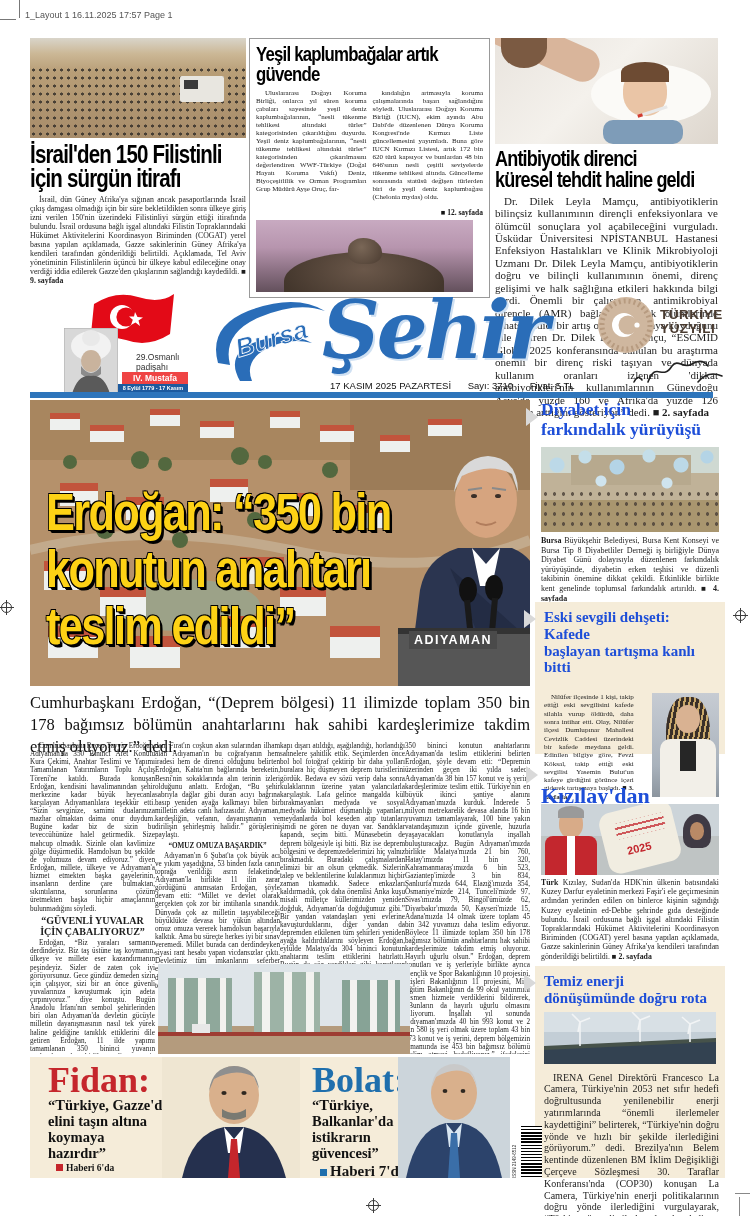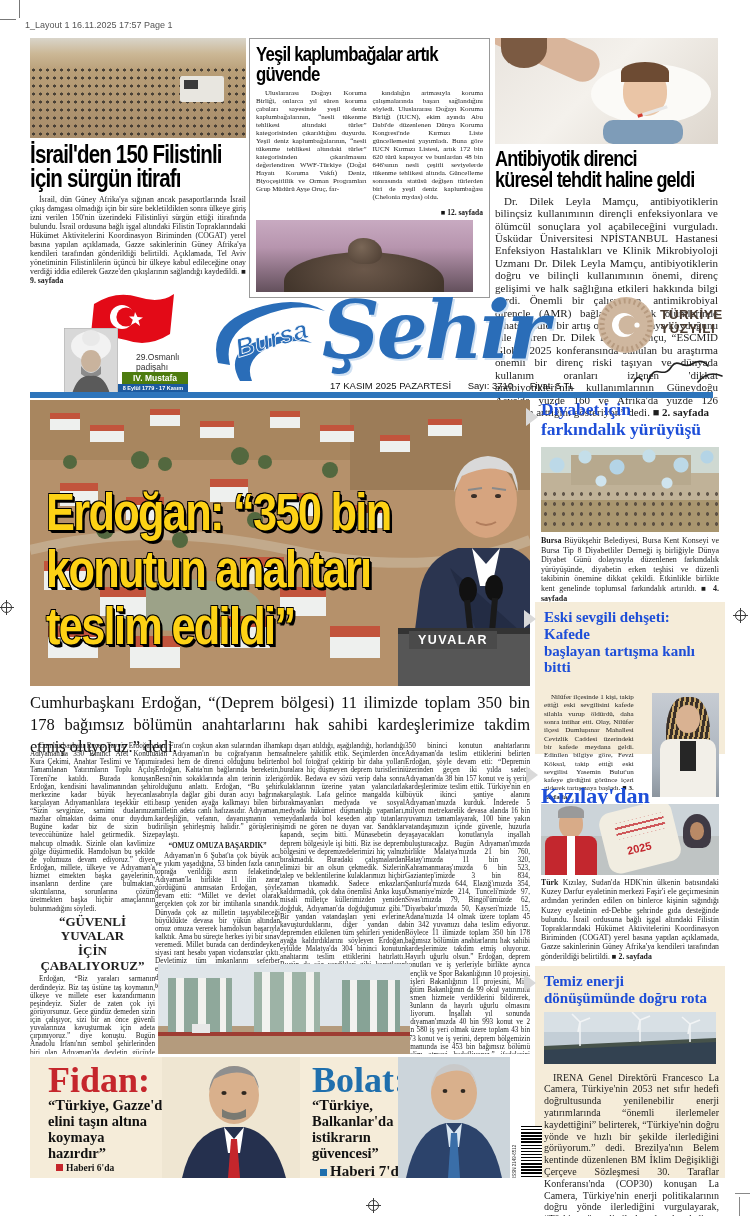--- a/index.html
+++ b/index.html
@@ -29,21 +29,21 @@
   .barcode{background:repeating-linear-gradient(180deg,#000 0 1.4px,#fff 1.4px 3.1px);}
   svg text{font-family:"Liberation Sans",sans-serif;}
 </style>
 </head>
 <body>
 
 <div id="page">
 
   <div class="abs" style="left:19px;top:0;width:1px;height:18px;background:#777;"></div>
   <div class="abs" style="left:0;top:19px;width:16px;height:1px;background:#777;"></div>
-  <div class="abs sans" style="left:25px;top:20px;font-size:9px;color:#555;">1_Layout 1  16.11.2025  17:57  Page 1</div>
+  <div class="abs sans" style="left:25px;top:10px;font-size:9px;color:#555;">1_Layout 1  16.11.2025  17:57  Page 1</div>
 
   <div class="abs" style="left:30px;top:38px;width:216px;">
     <div class="photo" style="position:relative;width:216px;height:100px;background:linear-gradient(180deg,#d9d5ca 0%,#cbb795 16%,#b89e77 34%,#a78c6a 100%);">
       <div class="abs" style="left:0;top:28px;width:216px;height:72px;opacity:.85;background-image:radial-gradient(circle,#35302a 1.3px,transparent 1.8px);background-size:7px 8px;"></div>
       <div class="abs" style="left:150px;top:38px;width:44px;height:26px;background:#e8e6e0;border-radius:2px;"></div>
       <div class="abs" style="left:154px;top:42px;width:14px;height:9px;background:#3a3a3a;"></div>
     </div>
     <div class="tophead pre cond" style="margin-top:5px;font-size:25px;width:122%;transform:scaleX(.82);">İsrail'den 150 Filistinli
 için sürgün itirafı</div>
     <div class="bt" style="margin-top:4px;font-size:7.8px;line-height:1.16;">
@@ -99,21 +99,21 @@
     <rect width="54" height="66" fill="none" stroke="#aaa"></rect>
     <ellipse cx="27" cy="18" rx="20" ry="15" fill="#f2f2f2"></ellipse>
     <ellipse cx="27" cy="10" rx="9" ry="8" fill="#e9e9e9"></ellipse>
     <ellipse cx="27" cy="33" rx="10" ry="11" fill="#c9b39d"></ellipse>
     <path d="M17,38 Q27,52 37,38 L37,46 Q27,54 17,46 Z" fill="#8c8c8c"></path>
     <path d="M8,66 Q14,46 27,48 Q40,46 46,66 Z" fill="#5a5a5a"></path>
   </svg>
 
   <div class="abs pre" style="left:136px;top:352px;font-size:8.5px;line-height:1.2;color:#333;font-family:'Liberation Sans',sans-serif;">29.Osmanlı
 padişahı</div>
-  <div class="abs sans" style="left:122px;top:372px;width:62px;background:#4d7c0f;color:#fff;font-size:8.5px;font-weight:700;text-align:center;padding:1px 2px;">IV. Mustafa</div>
+  <div class="abs sans" style="left:122px;top:372px;width:62px;background:#ef4444;color:#fff;font-size:8.5px;font-weight:700;text-align:center;padding:1px 2px;">IV. Mustafa</div>
   <div class="abs sans" style="left:118px;top:384px;width:70px;background:#1d5a9e;color:#fff;font-size:5.5px;font-weight:700;text-align:center;padding:1px 0;">8 Eylül 1779 - 17 Kasım 1808</div>
 
   <svg class="abs" style="left:200px;top:293px;" width="135" height="96" viewBox="0 0 135 96">
     <path d="M18,70 Q8,34 48,18 Q95,0 125,18 Q98,8 60,24 Q22,40 30,72 Z" fill="#2a6db8"></path>
     <path d="M40,88 Q24,60 58,48 Q92,38 112,50 Q88,44 66,56 Q44,68 52,88 Z" fill="#2a6db8"></path>
     <text x="36" y="58" font-size="26" font-weight="700" font-style="italic" fill="#2a6db8" stroke="#ffffff" stroke-width="0.8" transform="rotate(-16 60 52)">Bursa</text>
   </svg>
   <div class="abs" style="left:322px;top:290px;font-family:'DejaVu Serif',serif;font-style:italic;font-weight:700;font-size:80px;line-height:1;color:#2a6db8;letter-spacing:-3px;text-shadow:2px 2px 0 #cfe0f2;">Şehir</div>
 
   <div class="abs sans" style="left:330px;top:380px;font-size:9.5px;font-weight:400;color:#111;">
@@ -211,32 +211,32 @@
     <path d="M446,122 Q456,128 466,122" stroke="#b07c5c" stroke-width="2" fill="none"></path>
     <polygon points="442,148 456,164 470,148 462,186 450,186" fill="#fff"></polygon>
     <ellipse cx="438" cy="190" rx="9" ry="13" fill="#111"></ellipse>
     <ellipse cx="464" cy="188" rx="9" ry="13" fill="#111"></ellipse>
     <rect x="434" y="200" width="6" height="34" fill="#1a1a1a" transform="rotate(-6 437 200)"></rect>
     <rect x="462" y="198" width="6" height="36" fill="#1a1a1a" transform="rotate(5 465 198)"></rect>
     <rect x="368" y="232" width="132" height="54" fill="#565656"></rect>
     <rect x="368" y="228" width="132" height="6" fill="#333"></rect>
   </svg>
 
-  <div class="abs sans" style="left:409px;top:631px;width:88px;height:18px;background:#4a4a4a;color:#fff;font-size:12.5px;font-weight:700;letter-spacing:1.5px;text-align:center;line-height:18px;">YUVALAR</div>
+  <div class="abs sans" style="left:409px;top:631px;width:88px;height:18px;background:#4a4a4a;color:#fff;font-size:12.5px;font-weight:700;letter-spacing:1.5px;text-align:center;line-height:18px;">ADIYAMAN</div>
 
   <div class="abs pre cond" style="left:46px;top:484px;width:120%;transform:scaleX(.85);font-family:'Liberation Sans',sans-serif;font-weight:800;font-size:51px;line-height:1.12;letter-spacing:-2px;color:#fdd215;text-shadow:3px 3px 0 #000,-1px -1px 0 #000,1px -1px 0 #000,-1px 1px 0 #000,2px 2px 0 #000;">Erdoğan: “350 bin
 konutun anahtarı
 teslim edildi”</div>
 
   <div class="abs" style="left:30px;top:692px;width:500px;font-size:16.5px;line-height:1.33;color:#111;text-align:justify;">Cumhurbaşkanı Erdoğan, “(Deprem bölgesi) 11 ilimizde toplam 350 bin 178 bağımsız bölümün anahtarlarını hak sahibi kardeşlerimize takdim etmiş oluyoruz.” dedi.</div>
 
   <div class="abs" style="left:30px;top:742px;width:500px;height:312px;display:flex;gap:0;overflow:hidden;">
     <div class="bt" style="width:25%;font-size:7.2px;line-height:1.13;">
       <p>Cumhurbaşkanı Recep Tayyip Erdoğan, Adıyaman'da 350 Bininci Afet Konutu Kura Çekimi, Anahtar Teslimi ve Yapımı Tamamlanan Yatırımların Toplu Açılış Töreni'ne katıldı. Burada konuşan Erdoğan, kendisini havalimanından şehir merkezine kadar büyük heyecanla karşılayan Adıyamanlılara teşekkür etti. “Sizin sevginize, samimi dualarınıza mazhar olmaktan daima onur duydum. Bugüne kadar biz de sizin bu teveccühünüze halel getirmedik. Size mahcup olmadık. Sizinle olan kavlimize gölge düşürmedik. Hamdolsun bu şekilde de yolumuza devam ediyoruz.” diyen Erdoğan, millete, ülkeye ve Adıyaman'a hizmet etmekten başka gayelerinin, insanların derdine çare bulmaktan, sıkıntılarına, sorunlarına çözüm üretmekten başka hiçbir amaçlarının bulunmadığını söyledi.</p>
-      <div class="colh pre" style="font-size:13px;">“GÜVENLİ YUVALAR
+      <div class="colh pre" style="font-size:10px;">“GÜVENLİ YUVALAR
 İÇİN ÇABALIYORUZ”</div>
       <p>Erdoğan, “Biz yaraları sarmanın derdindeyiz. Biz taş üstüne taş koymanın, ülkeye ve millete eser kazandırmanın peşindeyiz. Sizler de zaten çok iyi görüyorsunuz. Gece gündüz demeden sizin için çalışıyor, sizi bir an önce güvenli yuvalarınıza kavuşturmak için adeta çırpınıyoruz.” diye konuştu. Bugün Anadolu İrfanı'nın sembol şehirlerinden biri olan Adıyaman'da devletin gücüyle milletin dayanışmasının nasıl tek yürek haline geldiğine tanıklık ettiklerini dile getiren Erdoğan, 11 ilde yapımı tamamlanan 350 bininci yuvanın anahtarlarını hep birlikte teslim etmenin gururunu yaşadıklarını kaydetti.</p>
 
     </div>
     <div class="bt" style="width:25%;font-size:7.2px;line-height:1.13;">
       <p style="text-indent:0;">dan, Fırat'ın coşkun akan sularından ilham alan Adıyaman'ın bu coğrafyanın hem iradesi hem de direnci olduğunu belirten Erdoğan, Kahta'nın bağlarında bereketin, Besni'nin sokaklarında alın terinin izleri olduğunu anlattı. Erdoğan, “Bu şehir sabrıyla dağlar gibi duran acıyı bağrına basıp yeniden ayağa kalkmayı bilen bir milletin adeta canlı hafızasıdır. Adıyaman, kardeşliğin, vefanın, dayanışmanın ve dirilişin şehirleşmiş halidir.” görüşlerini paylaştı.</p>
       <div class="colh" style="font-size:7.2px;">“OMUZ OMUZA BAŞARDIK”</div>
       <p>Adıyaman'ın 6 Şubat'ta çok büyük acı ve yıkım yaşadığına, 53 binden fazla canın toprağa verildiği asrın felaketinde Adıyaman'la birlikte 11 ilin zarar gördüğünü anımsatan Erdoğan, şöyle devam etti: “Millet ve devlet olarak gerçekten çok zor bir imtihanla sınandık. Dünyada çok az milletin taşıyabileceği büyüklükte devasa bir yükün altından omuz omuza vererek hamdolsun başarıyla kalktık. Ama bu süreçte herkes iyi bir sınav veremedi. Millet burada can derdindeyken siyasi rant hesabı yapan vicdansızlar çıktı. Devletimiz tüm imkanlarını seferber etmişken, yüreği yaralı depremzedelerimizi devletimize karşı kışkırtanlar oldu. Oy tercihlerinden dolayı depremzedelerimizin</p>
     </div>
     <div class="bt" style="width:25%;font-size:7.2px;line-height:1.13;">

